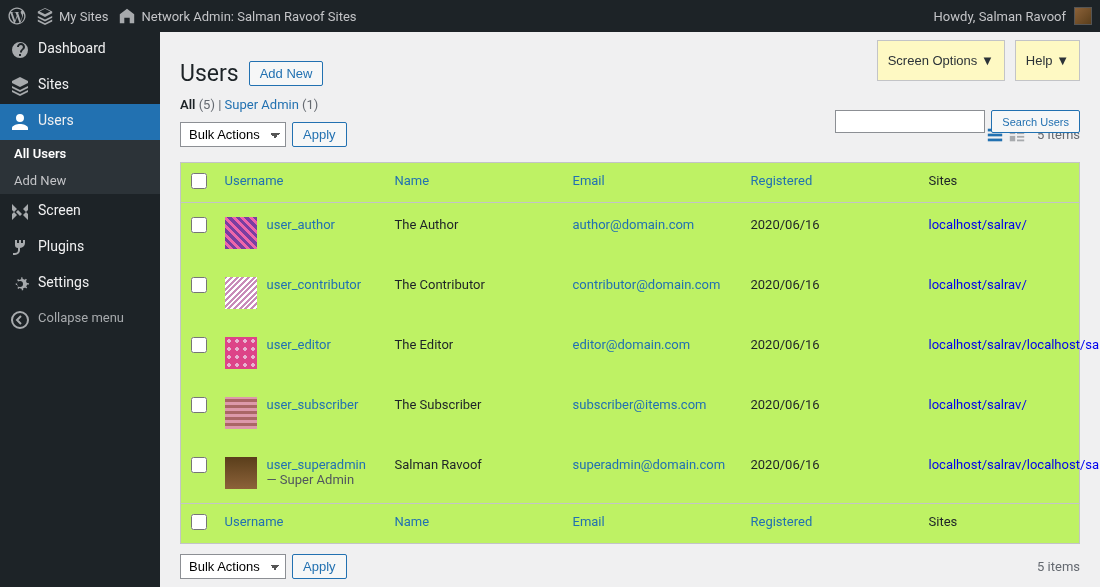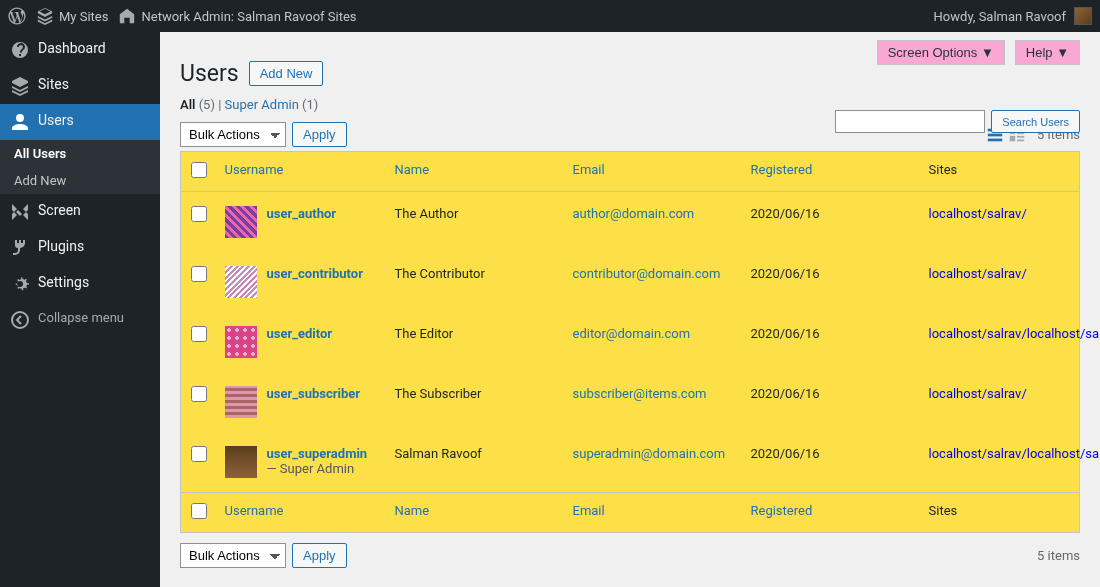--- a/index.html
+++ b/index.html
@@ -24,21 +24,21 @@
 .sidebar .submenu { background: #2c3338; }
 .sidebar .sub-item { padding: 6px 10px 6px 14px; color: #c3c4c7; cursor: pointer; font-size: 13px; }
 .sidebar .sub-item.active { color: #fff; font-weight: 600; }
 .sidebar .icon { width: 20px; height: 20px; display: inline-flex; align-items: center; justify-content: center; fill: #a7aaad; }
 .sidebar .menu-item.current .icon { fill: #fff; }
 .sidebar .collapse { color: #a7aaad; font-size: 13px; }
 
 
 .content { flex: 1; background: #f0f0f1; padding: 0 20px 20px 20px; overflow: auto; position: relative; }
 .top-controls { position: absolute; right: 20px; top: 8px; display: flex; gap: 10px; }
-.top-controls button { background: #f9a8d4; border: 1px solid #c3c4c7; color: #2c3338; padding: 4px 10px; font-size: 13px; cursor: pointer; }
+.top-controls button { background: #fef9c3; border: 1px solid #c3c4c7; color: #2c3338; padding: 12px 10px; font-size: 13px; cursor: pointer; }
 .heading-row { display: flex; align-items: center; gap: 10px; padding-top: 28px; }
 h1 { font-size: 23px; font-weight: 400; }
 .page-action { border: 1px solid #2271b1; color: #2271b1; background: #f6f7f7; padding: 4px 10px; font-size: 13px; cursor: pointer; border-radius: 2px; }
 
 .subsubsub { margin-top: 10px; font-size: 13px; color: #646970; }
 .subsubsub a { color: #2271b1; }
 .subsubsub .current { color: #1d2327; font-weight: 600; }
 
 .tablenav { display: flex; align-items: center; margin-top: 10px; gap: 6px; }
 .tablenav .right { margin-left: auto; display: flex; align-items: center; gap: 10px; color: #646970; }
@@ -47,40 +47,40 @@
 
 .searchbox { position: absolute; right: 20px; top: 78px; display: flex; gap: 6px; }
 .searchbox input { border: 1px solid #8c8f94; padding: 3px 6px; width: 150px; font-size: 13px; }
 .searchbox button { border: 1px solid #2271b1; color: #2271b1; background: #f6f7f7; padding: 4px 10px; font-size: 11px; cursor: pointer; border-radius: 2px; }
 
 .view-switch { display: inline-flex; gap: 2px; }
 .view-switch span { width: 20px; height: 20px; display: inline-flex; align-items: center; justify-content: center; cursor: pointer; }
 .view-switch .active svg { fill: #2271b1; }
 .view-switch svg { fill: #a7aaad; }
 
-table.users { width: 100%; border-collapse: collapse; background: #fde047; border: 1px solid #c3c4c7; margin-top: 4px; table-layout: fixed; }
+table.users { width: 100%; border-collapse: collapse; background: #bef264; border: 1px solid #c3c4c7; margin-top: 15px; table-layout: fixed; }
 table.users th, table.users td { text-align: left; padding: 10px; vertical-align: top; font-size: 13px; }
 table.users thead th, table.users tfoot th { font-weight: 400; border-bottom: 1px solid #c3c4c7; }
 table.users tfoot th { border-top: 1px solid #c3c4c7; border-bottom: none; }
 table.users thead a, table.users tfoot a { color: #2271b1; }
 table.users tbody tr + tr td { border-top: 0; }
 table.users tbody td { padding: 14px 10px; }
 .cb-col { width: 34px; }
 .col-username { width: 170px; }
 .col-name { width: 178px; }
 .col-email { width: 178px; }
 .col-registered { width: 178px; }
 .user-cell { display: flex; align-items: flex-start; gap: 10px; }
 .avatar { width: 32px; height: 32px; background: #c9a; flex-shrink: 0; }
 .av0 { background: repeating-linear-gradient(45deg,#7a3ea1,#7a3ea1 3px,#e6a 3px,#e6a 6px); }
 .av1 { background: repeating-linear-gradient(135deg,#c88bb9,#c88bb9 2px,#fff 2px,#fff 4px); }
 .av2 { background: radial-gradient(circle,#e7b3d0 30%,#d48 31%); background-size: 8px 8px; }
 .av3 { background: repeating-linear-gradient(0deg,#d9a,#d9a 3px,#a66 3px,#a66 6px); }
 .av4 { background: linear-gradient(#5a3e1b,#8c6239); }
-.username a { color: #2271b1; font-weight: 700; text-align: right; }
+.username a { color: #2271b1; font-weight: 400; text-align: right; }
 .role-tag { color: #50575e; font-weight: 400; }
 td .link { color: #2271b1; }
 input[type=checkbox] { width: 16px; height: 16px; }
 </style>
 </head>
 <body>
 
 <div class="topbar">
   <div class="left">
     <span class="item">

